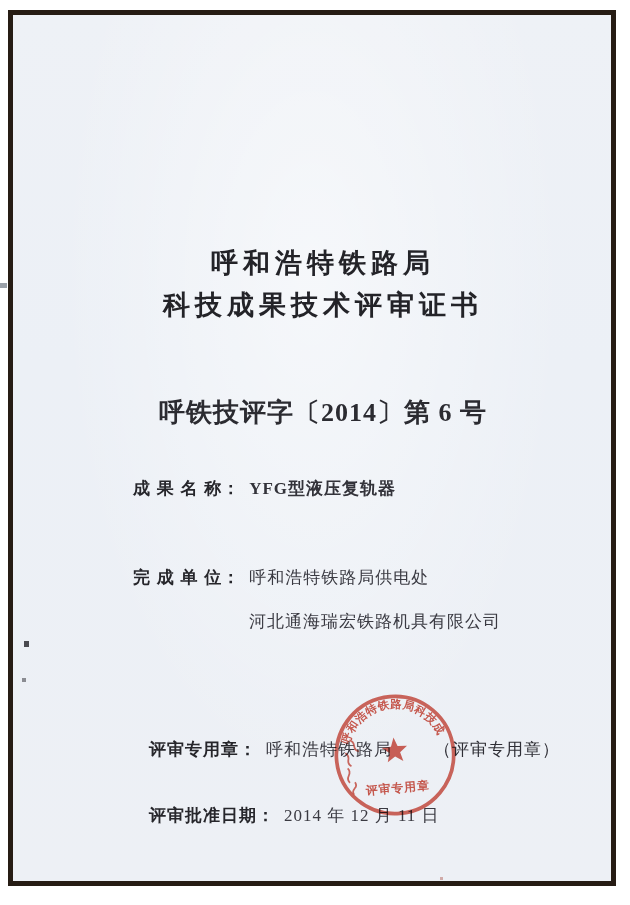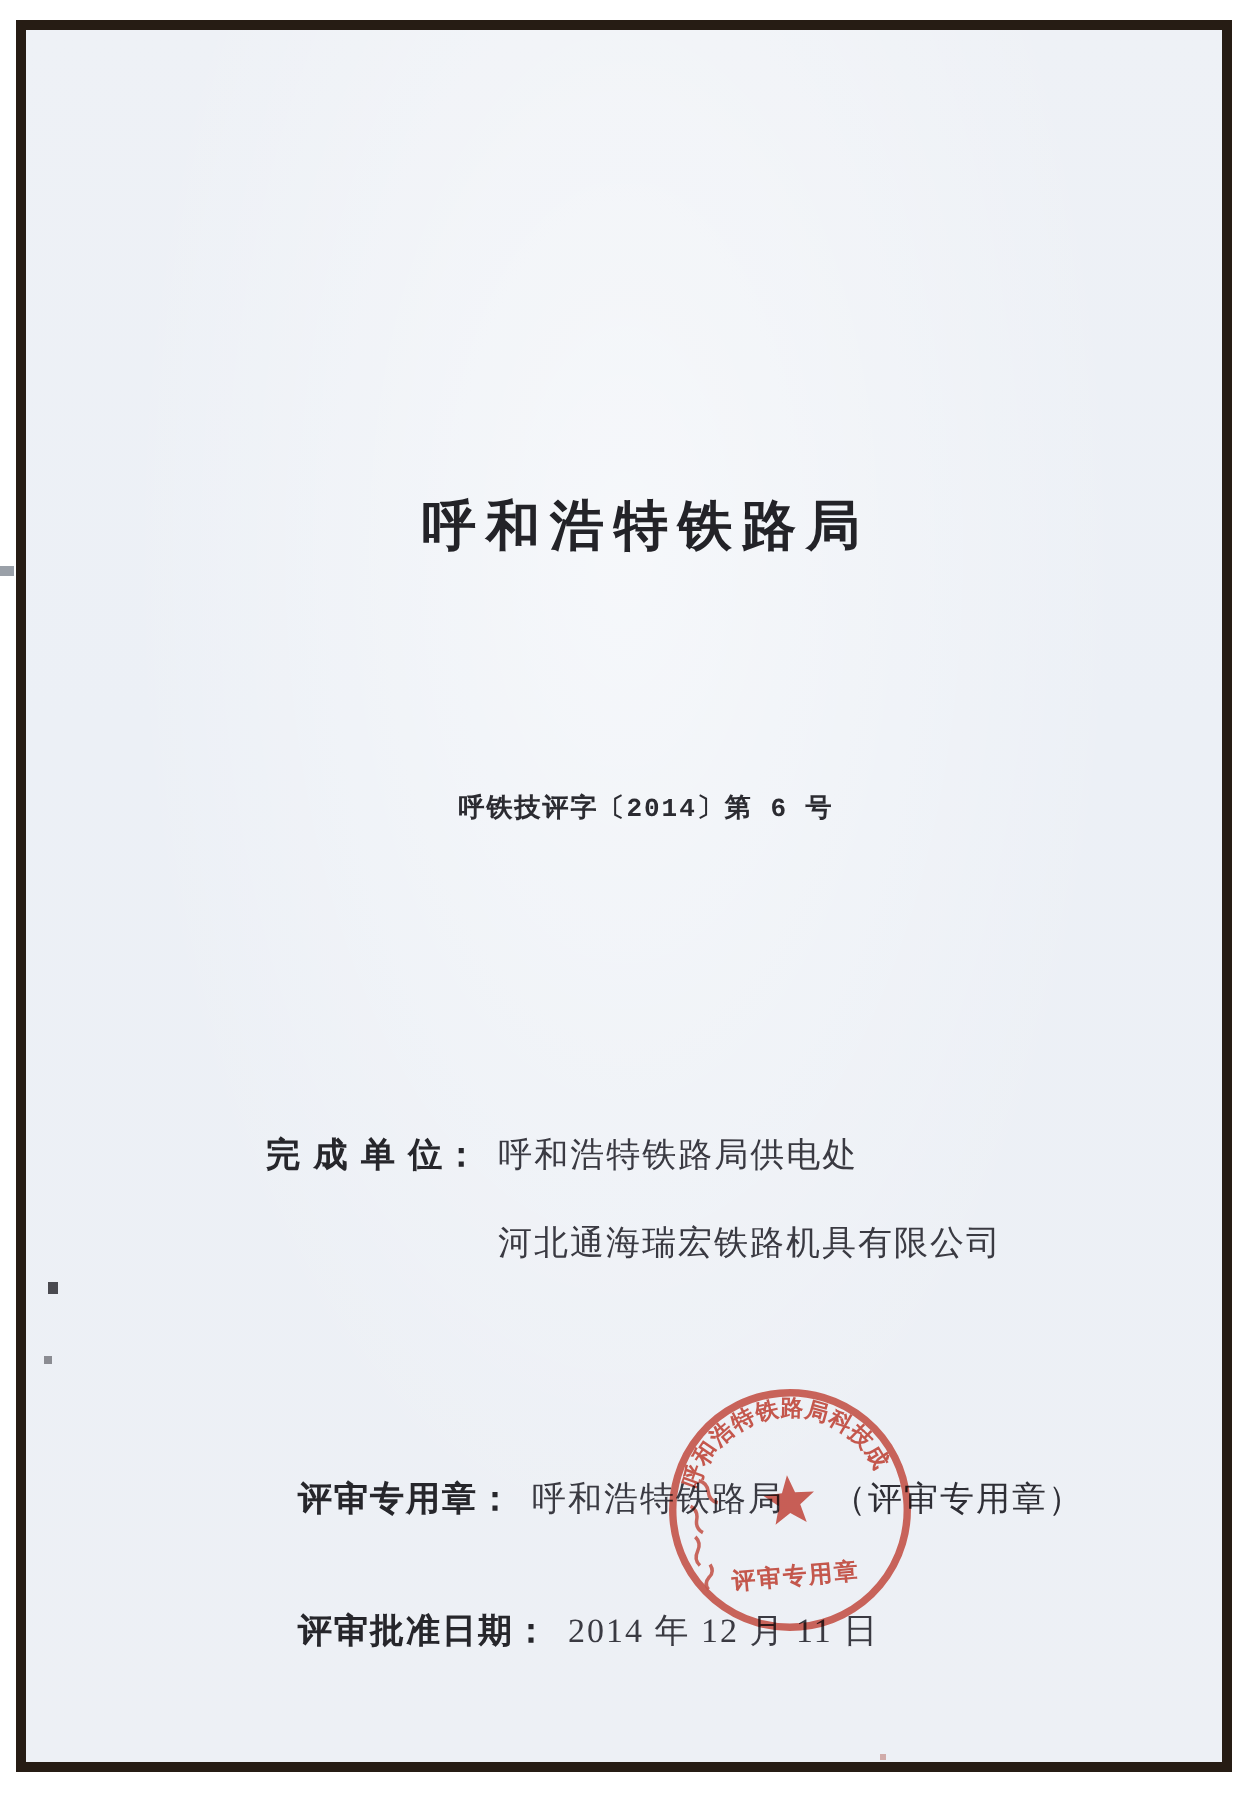--- a/index.html
+++ b/index.html
@@ -10,55 +10,61 @@
   }
   .page{
     position:absolute;left:8px;top:10px;width:598px;height:866px;
     border:5px solid #261c14;
     background:
       radial-gradient(ellipse at 50% 30%, rgba(255,255,255,0.5), rgba(255,255,255,0) 60%),
       linear-gradient(180deg,#eef1f6 0%,#ecf0f6 40%,#edf0f5 100%);
   }
   .centered{position:absolute;left:22px;right:0;text-align:center;color:#26262b;}
   .title-line{font-weight:bold;font-size:27px;letter-spacing:5px;color:#232328;}
-  .doc-number{font-weight:bold;font-size:13px;letter-spacing:1px;color:#2b2b31;
-    font-family:Liberation Mono, monospace;}
+  .doc-number{font-weight:bold;font-size:26px;letter-spacing:1px;color:#2b2b31;
+    font-family:Liberation Serif, serif;}
   .field{position:absolute;white-space:nowrap;font-size:17px;color:#2b2b31;}
   .field .label{font-weight:bold;letter-spacing:1px;color:#26262b;}
   .field .value{font-family:"Liberation Serif","DejaVu Serif",serif;
     font-weight:bold;color:#33333a;margin-left:9px;letter-spacing:1px;}
   .field .value.light{font-weight:normal;color:#3a3a42;}
   .seal{position:absolute;mix-blend-mode:multiply;opacity:0.9;
     transform:rotate(-5deg);}
   .speck{position:absolute;background:#4a4a50;}
   .edge-mark{position:absolute;background:#9aa0a8;}
 </style>
 </head>
 <body>
 
 <div class="page">
 
   <div class="centered" style="top:230px;">
     <span class="title-line">呼和浩特铁路局</span>
   </div>
+  <div class="centered" style="top:272px;">
+    <span class="title-line">科技成果技术评审证书</span>
+  </div>
 
   <div class="centered" style="top:380px;">
     <span class="doc-number">呼铁技评字〔2014〕第 6 号</span>
   </div>
 
+  <div class="field" style="left:120px;top:462px;">
+    <span class="label">成 果 名 称：</span><span class="value">YFG型液压复轨器</span>
+  </div>
 
   <div class="field" style="left:236px;top:595px;">
     <span class="value light" style="margin-left:0;">河北通海瑞宏铁路机具有限公司</span>
   </div>
   <div class="field" style="left:120px;top:551px;">
     <span class="label">完 成 单 位：</span><span class="value light">呼和浩特铁路局供电处</span>
   </div>
 
   <div class="field" style="left:136px;top:723px;">
-    <span class="label">评审专用章：</span><span class="value light">呼和浩特铁路局</span><span class="label" style="margin-left:24px;font-weight:normal;color:#2e2e35;">（评审专用章）</span>
+    <span class="label">评审专用章：</span><span class="value light">呼和浩特铁路局</span><span class="label" style="margin-left:42px;font-weight:normal;color:#2e2e35;">（评审专用章）</span>
   </div>
 
 
   <div class="field" style="left:136px;top:789px;">
     <span class="label">评审批准日期：</span><span class="value light">2014 年 12 月 11 日</span>
   </div>
 
   <svg class="seal" style="left:310px;top:668px;" width="144" height="144" viewBox="0 0 140 140">
     <g fill="none" stroke="#cf4a3c">
       <circle cx="70" cy="70" r="57" stroke-width="3.6" opacity="0.92"></circle>

